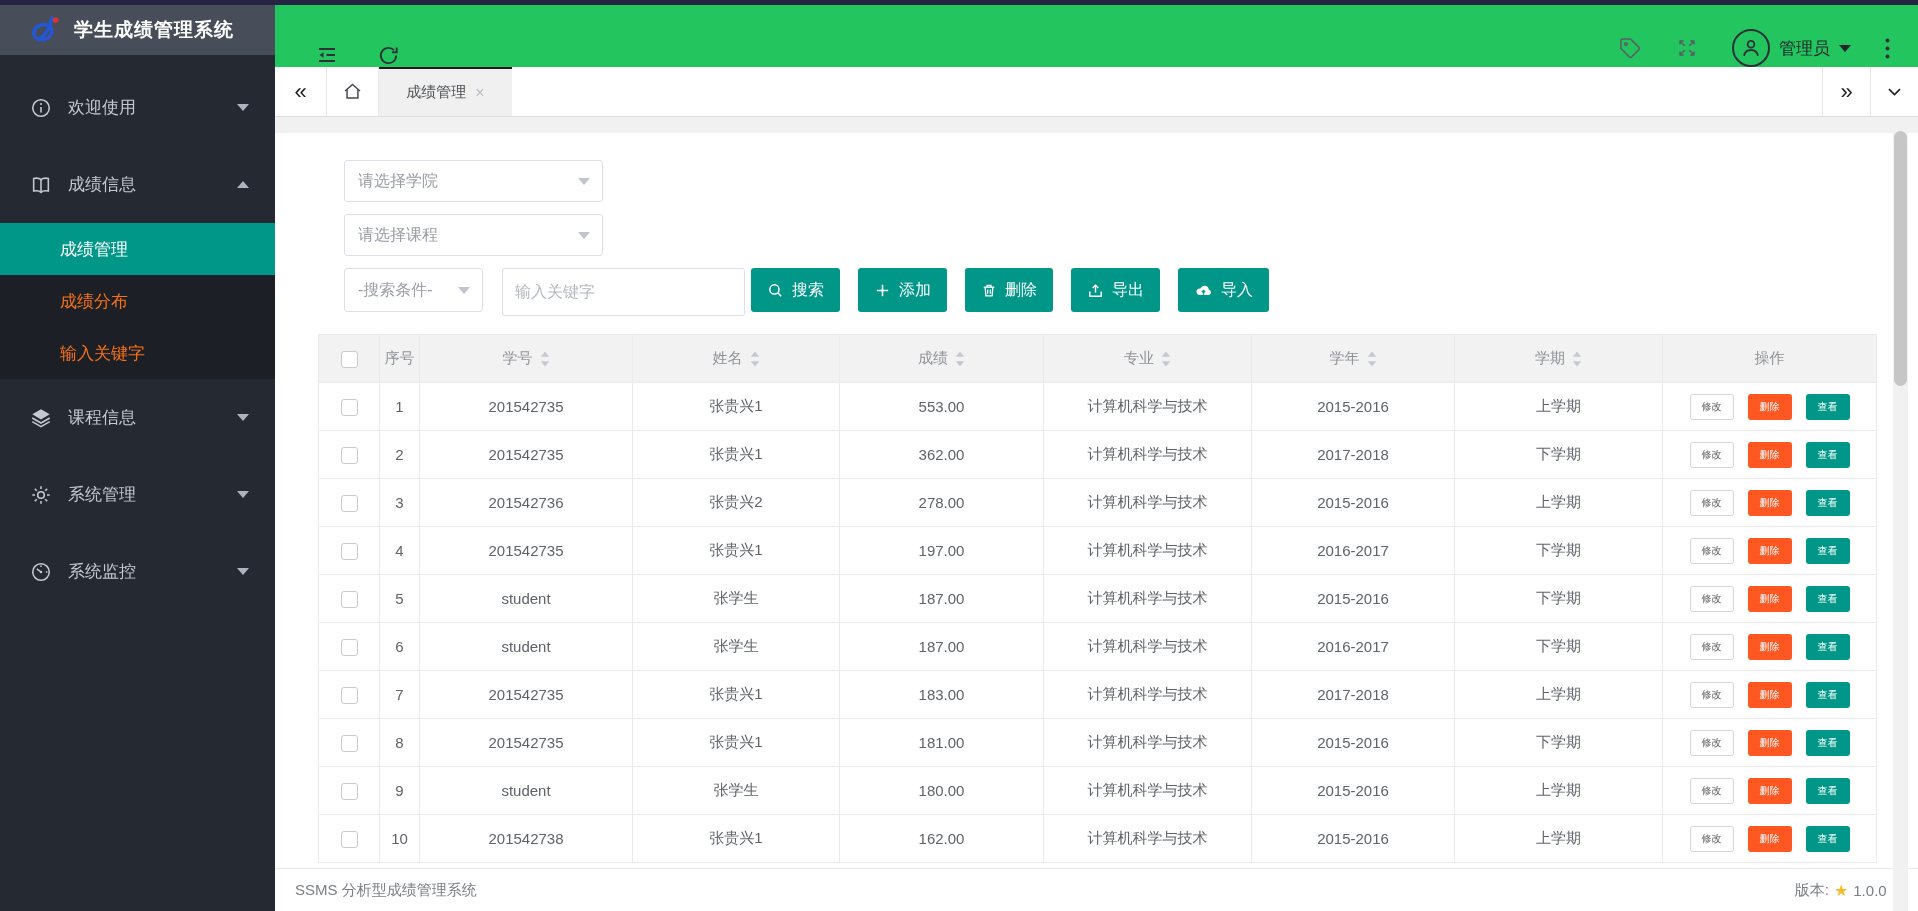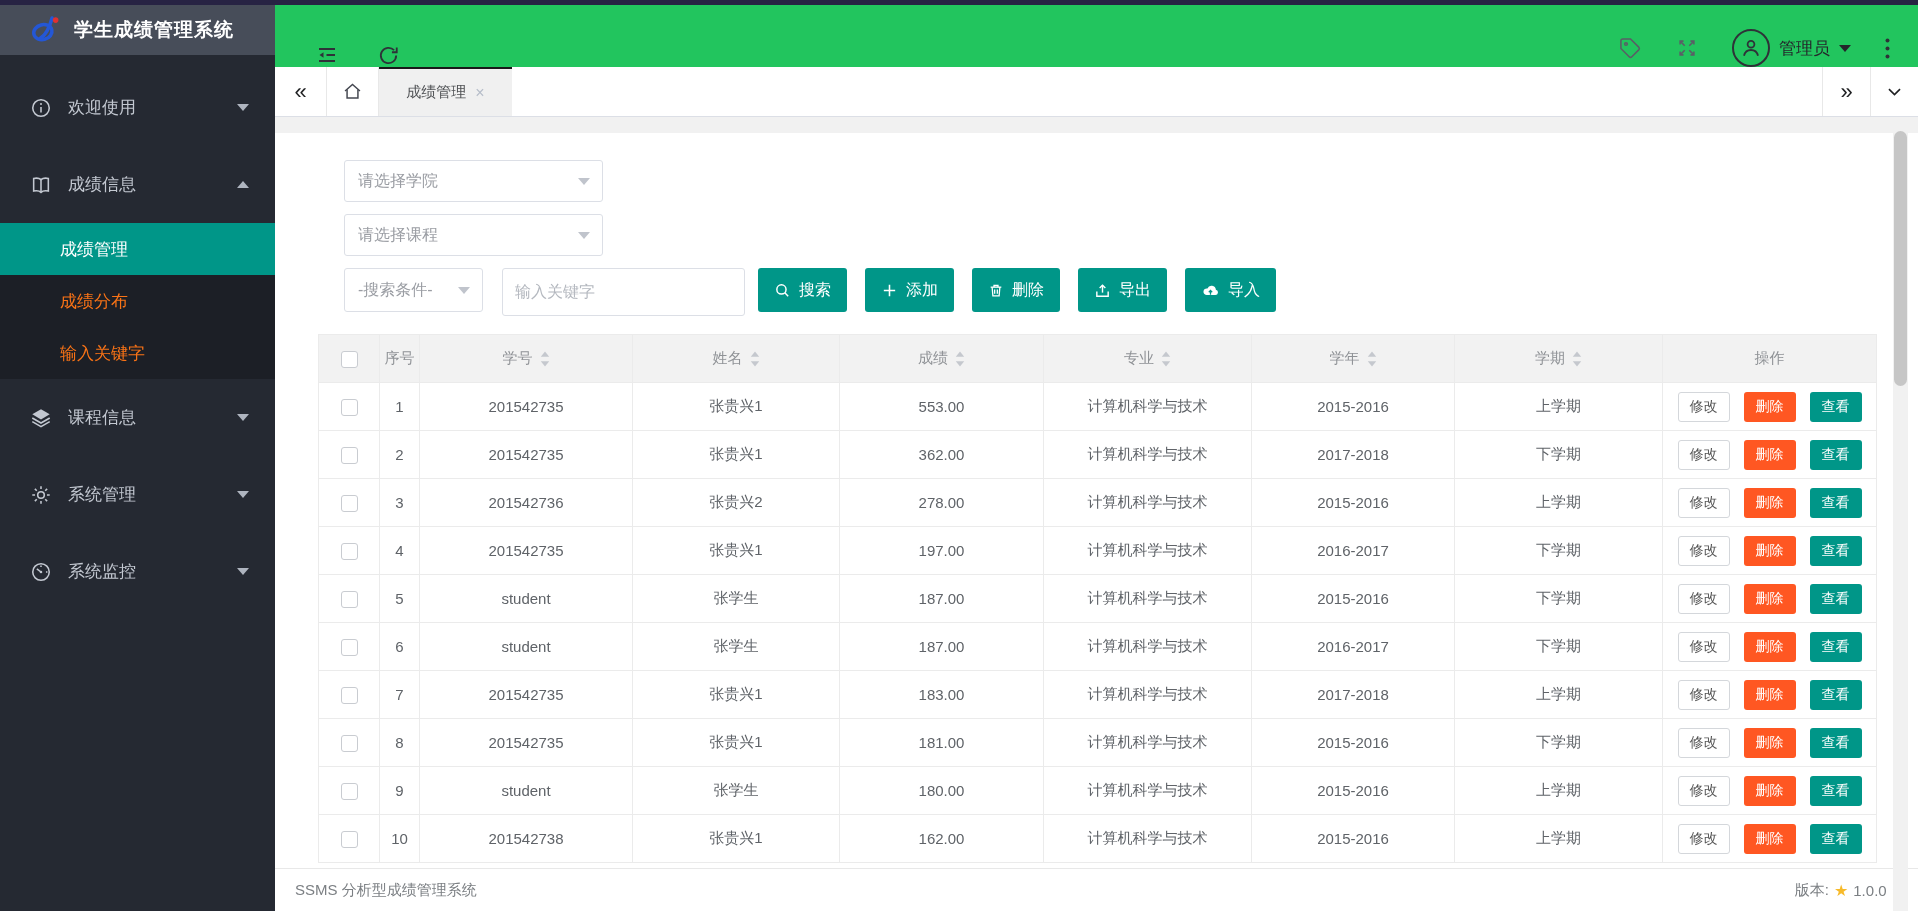--- a/index.html
+++ b/index.html
@@ -51,31 +51,31 @@
 
   
   .content { padding:27px 0 0 43px; }
   .sel { width:259px; height:42px; border:1px solid #dcdfe6; border-radius:3px; background:#fff; display:flex; align-items:center; padding:0 12px 0 13px; color:#9a9da3; font-size:16px; cursor:pointer; margin:0 0 12px 26px; }
   .sel .sel-caret { margin-left:auto; width:0; height:0; border-left:6px solid transparent; border-right:6px solid transparent; border-top:7px solid #c0c4cc; }
   .toolbar-row { display:flex; align-items:stretch; height:44px; margin-top:0; }
   .sel-sm { width:139px; height:44px; margin:0 0 0 26px; }
   .kw-input { width:243px; height:48px; border:1px solid #dcdfe6; border-radius:3px; margin-left:19px; padding:0 12px; font-size:16px; color:#606266; font-family:inherit; }
   .kw-input::placeholder { color:#b4b8bf; }
   .tbtn { display:inline-flex; align-items:center; justify-content:center; gap:8px; padding:0 16px; background:var(--accent); color:#fff; border:none; border-radius:3px; font-size:16px; font-family:inherit; cursor:pointer; margin-left:18px; }
-  .tbtn.first { margin-left:13px; }
+  .tbtn.first { margin-left:6px; }
 
   
   table.grid { border-collapse:collapse; table-layout:fixed; width:1558px; margin-top:22px; }
   .grid th, .grid td { border:1px solid #ebebeb; height:48px; text-align:center; font-weight:normal; padding:0; }
   .grid thead th { background:#f2f2f2; color:#8f9296; font-size:15px; }
   .grid td { color:#5f6368; font-size:15px; }
   .th-inner { display:inline-flex; align-items:center; gap:7px; }
   .checkbox { width:17px; height:17px; border:1px solid #c9ccd1; border-radius:3px; background:#fff; display:inline-block; vertical-align:middle; cursor:pointer; }
   .ops { display:flex; align-items:center; justify-content:center; gap:14px; }
-  .rbtn { font-size:14px; font-family:Liberation Serif, serif; padding:5px 11px; border-radius:3px; border:1px solid transparent; cursor:pointer; }
+  .rbtn { font-size:10px; font-family:Liberation Serif, serif; padding:5px 11px; border-radius:3px; border:1px solid transparent; cursor:pointer; }
   .rbtn.edit { background:#fff; border-color:#d4d7db; color:#565656; }
   .rbtn.del  { background:var(--danger); color:#fff; }
   .rbtn.view { background:var(--accent); color:#fff; }
 
   
   .footer { position:absolute; left:0; bottom:0; width:1643px; height:43px; background:#fff; border-top:1px solid #e8e8e8; display:flex; align-items:center; padding:0 12px 0 20px; }
   .footer-left { font-size:15px; color:#7b7f83; }
   .footer-right { margin-left:auto; display:flex; align-items:center; gap:5px; font-size:15px; color:#7b7f83; }
   .star { color:var(--star); font-size:16px; }
 

